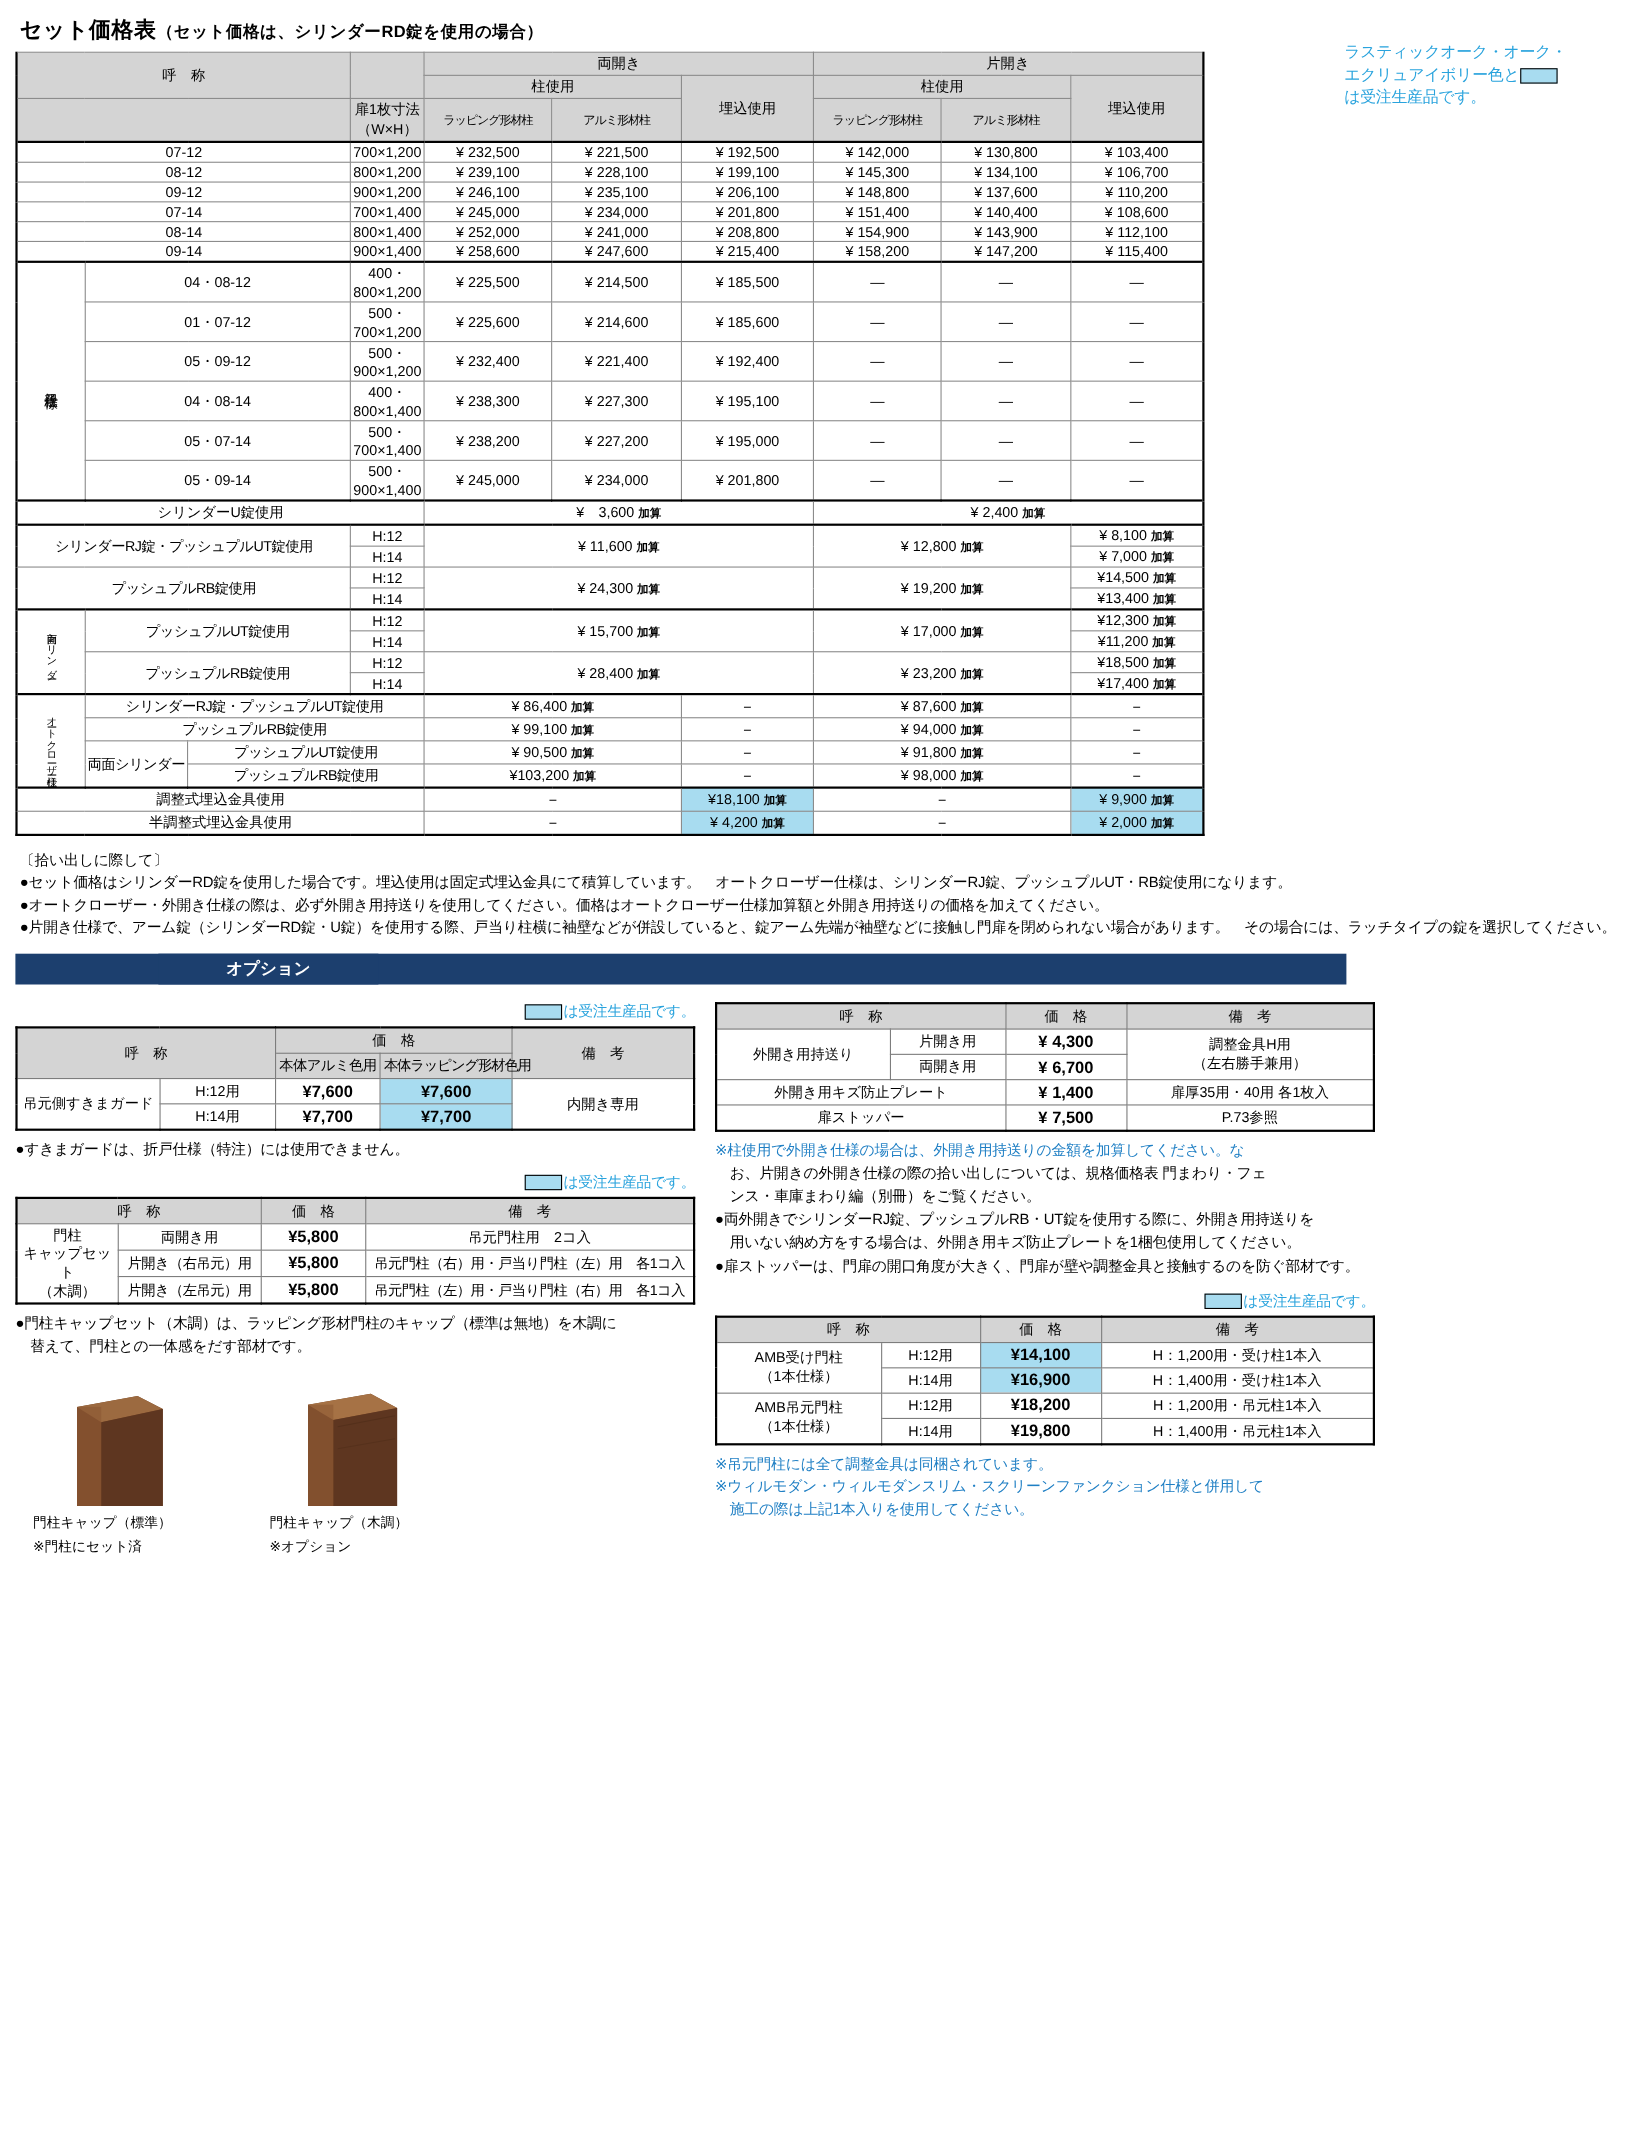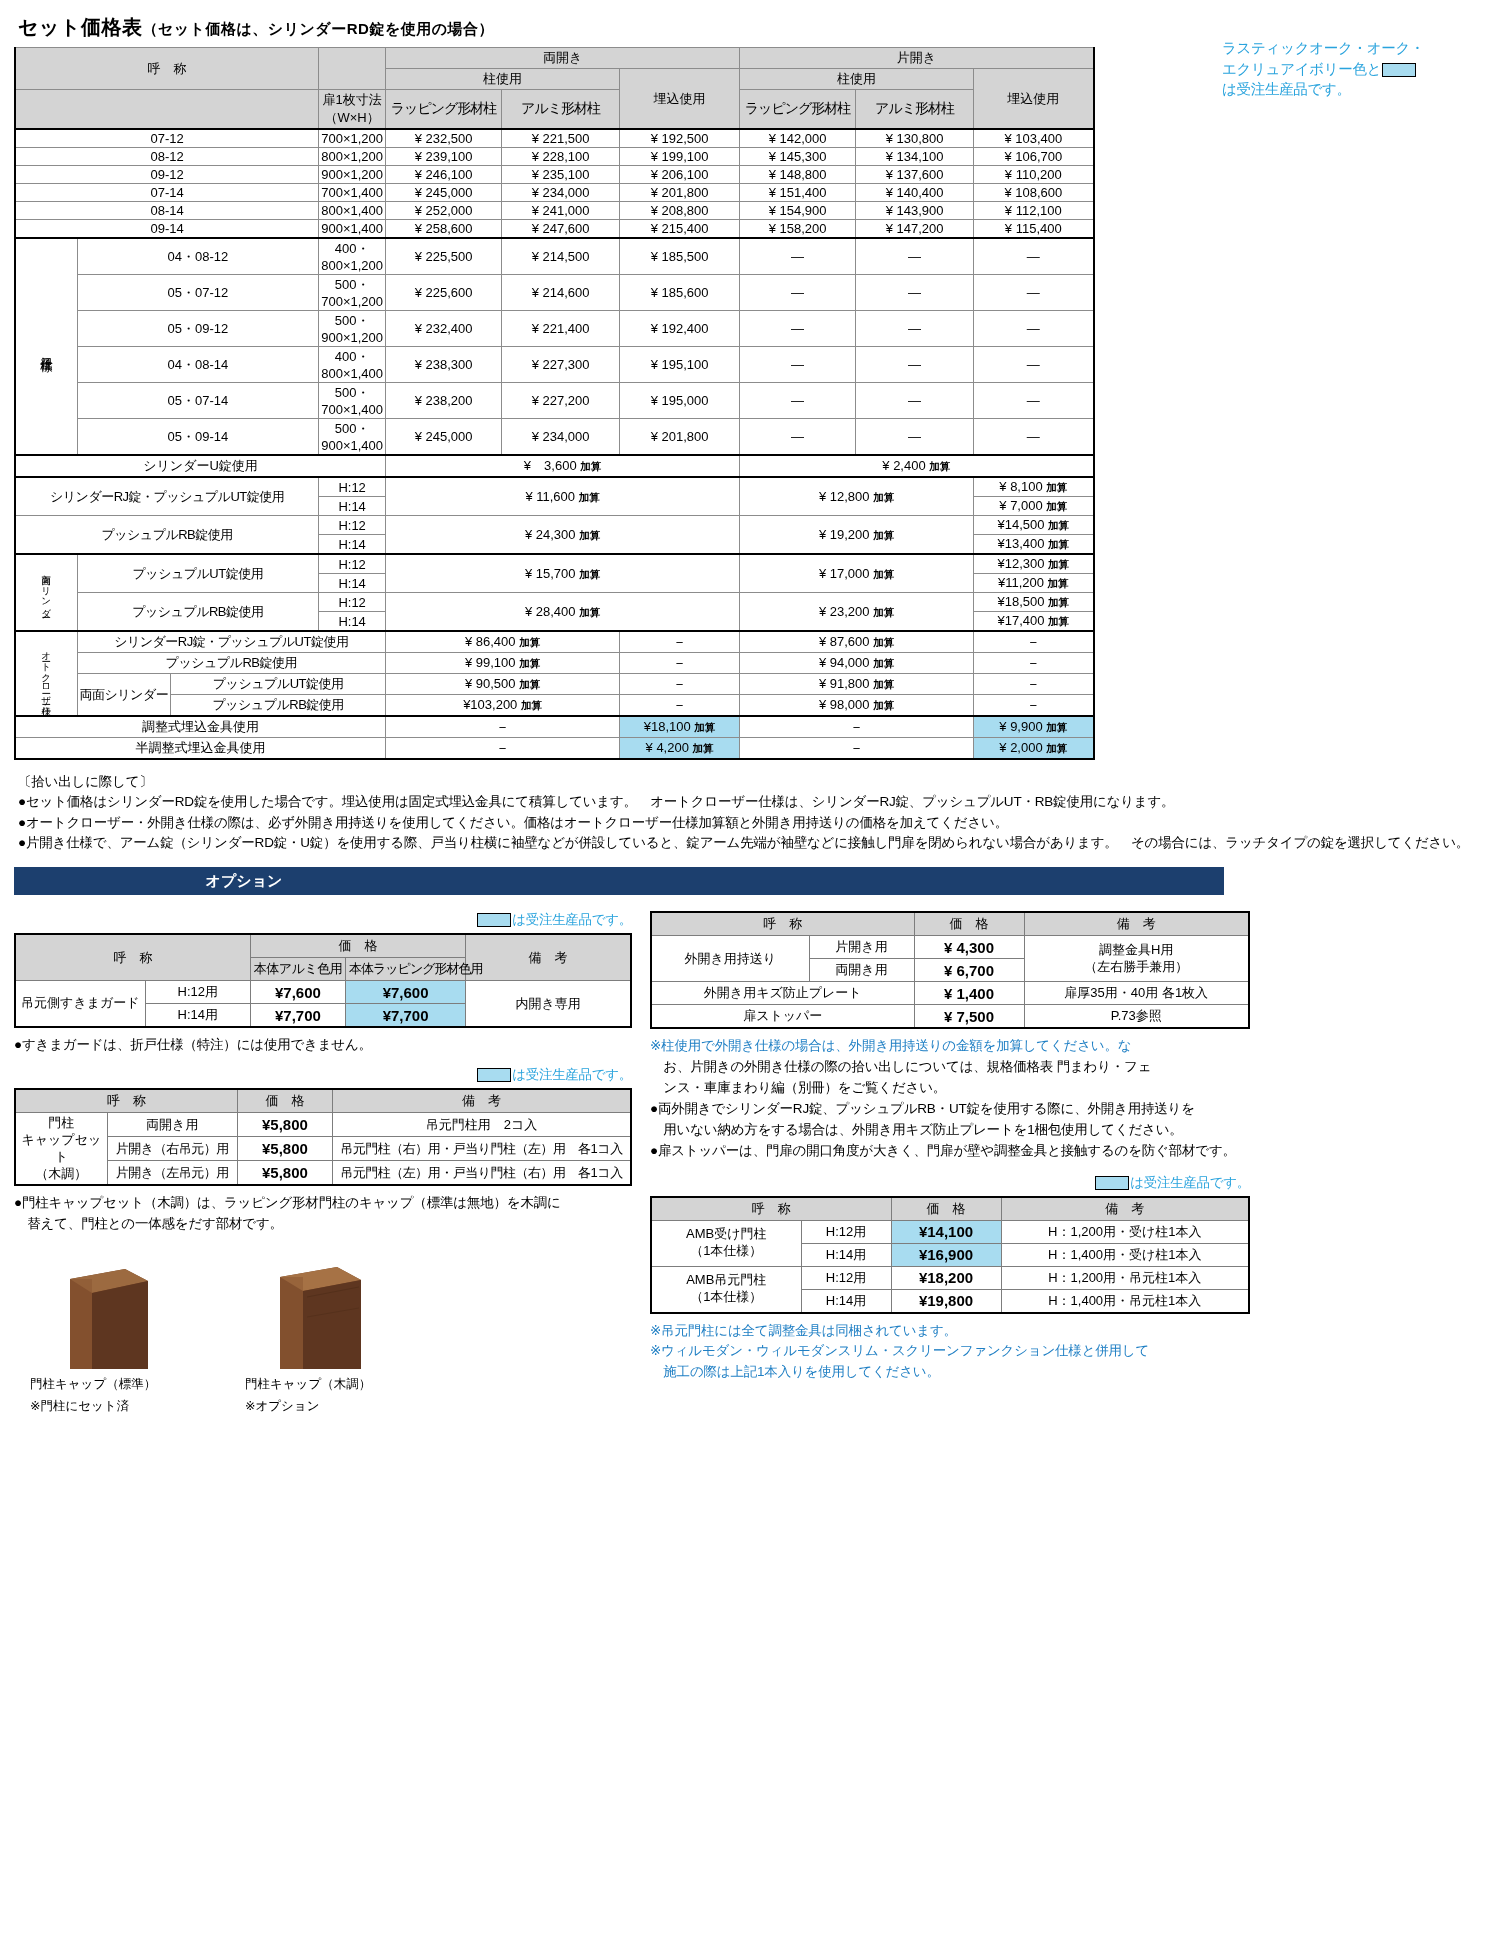--- a/index.html
+++ b/index.html
@@ -16,21 +16,21 @@
   .main-title { font-size:20px; font-weight:bold; letter-spacing:0.5px; margin:4px 0 6px 4px; }
   .main-title .sub { font-size:15px; font-weight:bold; }
 
   
   table.price { border-collapse:collapse; table-layout:fixed; }
   table.price td, table.price th {
     border:1px solid #8c8c8c; text-align:center; vertical-align:middle;
     padding:1px 2px; font-weight:normal; font-size:13px; background:#fff;
   }
   table.price th { background:#d4d4d4; }
-  .price .hd-sm { font-size:14px; }
+  .price .hd-sm { font-size:11px; }
   .outer-top td, .outer-top th { border-top:2.5px solid #000; }
   .bt-thick { border-top:2.5px solid #000 !important; }
   .bb-thick { border-bottom:2.5px solid #000 !important; }
   .bl-thick { border-left:2.5px solid #000 !important; }
   .br-thick { border-right:2.5px solid #000 !important; }
   .yen { font-weight:bold; font-size:15.5px; white-space:nowrap; }
   .add { font-size:10.5px; font-weight:bold; }
   .dash { font-weight:bold; font-size:15px; }
   .cy { background:#a8dcf0 !important; }
   .vert { writing-mode:vertical-rl; text-orientation:upright; letter-spacing:1px;
@@ -207,21 +207,21 @@
           <td colspan="2" class="bt-thick">04・08-12</td>
           <td class="nm bt-thick">400・800×1,200</td>
           <td class="yen bt-thick">¥ 225,500</td>
           <td class="yen bt-thick">¥ 214,500</td>
           <td class="yen bt-thick">¥ 185,500</td>
           <td class="dash bt-thick">—</td>
           <td class="dash bt-thick">—</td>
           <td class="dash br-thick bt-thick">—</td>
         </tr>
         <tr>
-          <td colspan="2" class="">05・07-12</td>
+          <td colspan="2" class="">01・07-12</td>
           <td class="nm ">500・700×1,200</td>
           <td class="yen ">¥ 225,600</td>
           <td class="yen ">¥ 214,600</td>
           <td class="yen ">¥ 185,600</td>
           <td class="dash ">—</td>
           <td class="dash ">—</td>
           <td class="dash br-thick ">—</td>
         </tr>
         <tr>
           <td colspan="2" class="">05・09-12</td>

